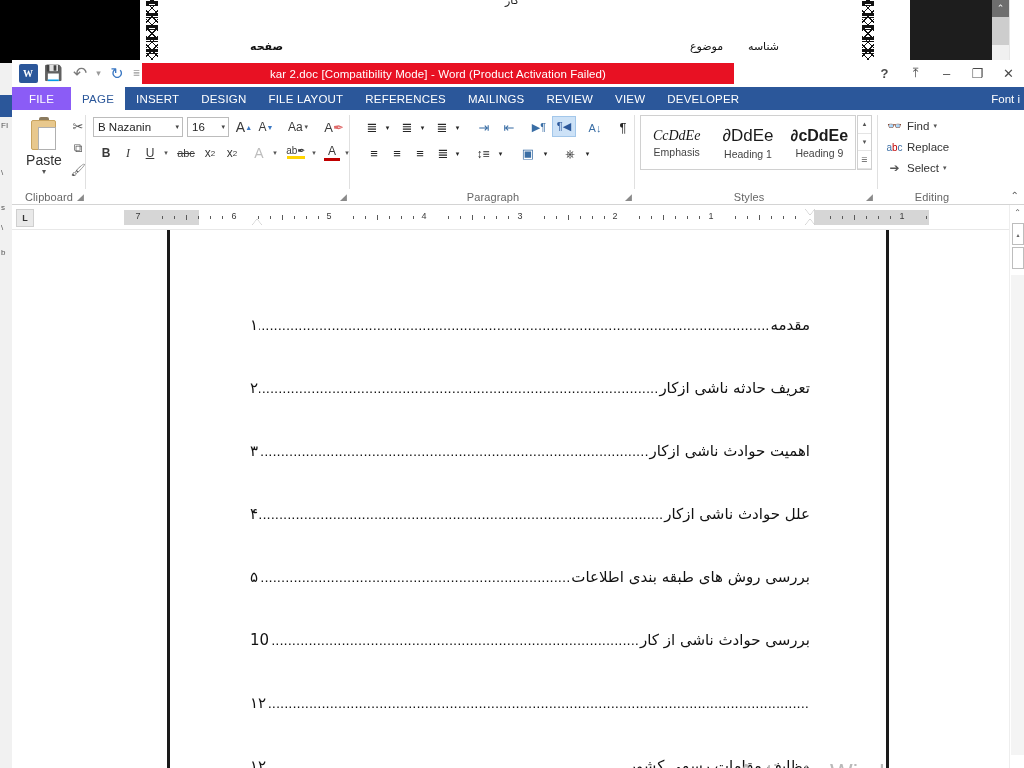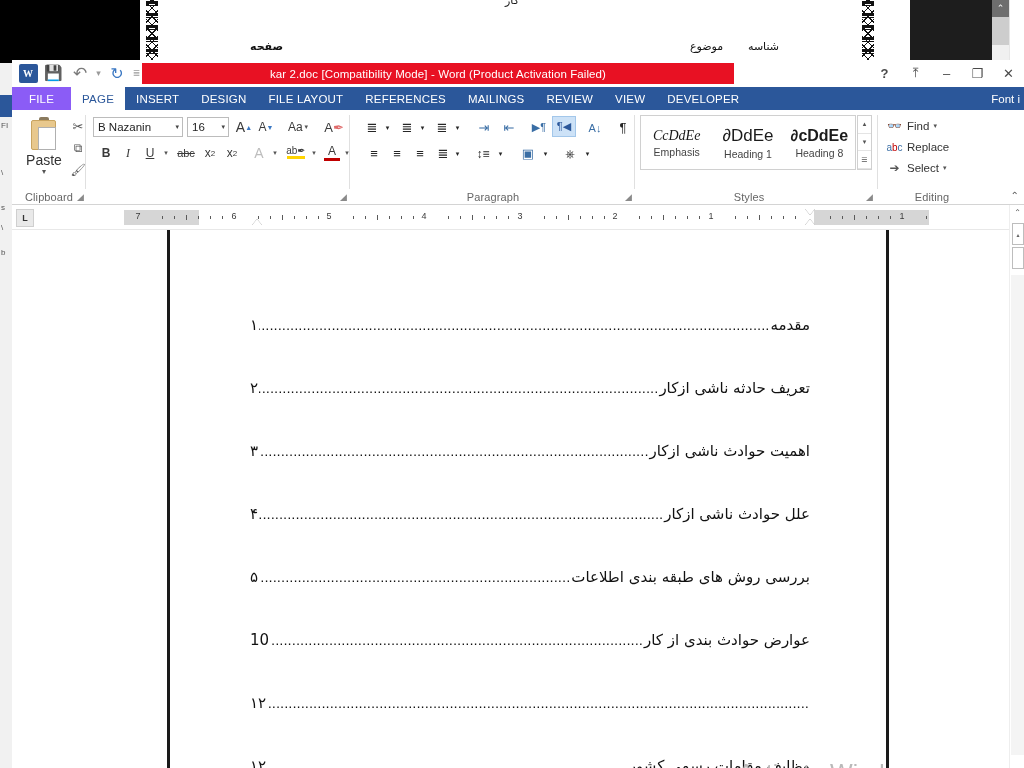--- a/index.html
+++ b/index.html
@@ -525,21 +525,21 @@
         <div class="style-item">
           <div class="style-sample em">CcDdEe</div>
           <div class="style-name">Emphasis</div>
         </div>
         <div class="style-item">
           <div class="style-sample h1">∂DdEe</div>
           <div class="style-name">Heading 1</div>
         </div>
         <div class="style-item">
           <div class="style-sample h3">∂cDdEe</div>
-          <div class="style-name">Heading 8</div>
+          <div class="style-name">Heading 9</div>
         </div>
       </div>
       <div class="styles-scroll">
         <div>▴</div>
         <div>▾</div>
         <div>☰</div>
       </div>
       <div class="group-label" style="width:226px;">Styles</div>
       <div class="dialog-launcher" style="right:8px;">◢</div>
       <div class="group-sep" style="right:3px;"></div>
@@ -672,21 +672,21 @@
         </div>
         <div class="toc-line">
           <div class="toc-inner">
             <span class="toc-title">بررسی روش های طبقه بندی اطلاعات</span>
             <span class="toc-dots">................................................................................................................................................................................</span>
             <span class="toc-page">۵</span>
           </div>
         </div>
         <div class="toc-line">
           <div class="toc-inner">
-            <span class="toc-title">عوارض حوادث بندی از کار</span>
+            <span class="toc-title">بررسی حوادث ناشی از کار</span>
             <span class="toc-dots">................................................................................................................................................................................</span>
             <span class="toc-page">10</span>
           </div>
         </div>
         <div class="toc-line">
           <div class="toc-inner">
             <span class="toc-dots">................................................................................................................................................................................</span>
             <span class="toc-page">۱۲</span>
           </div>
         </div>

